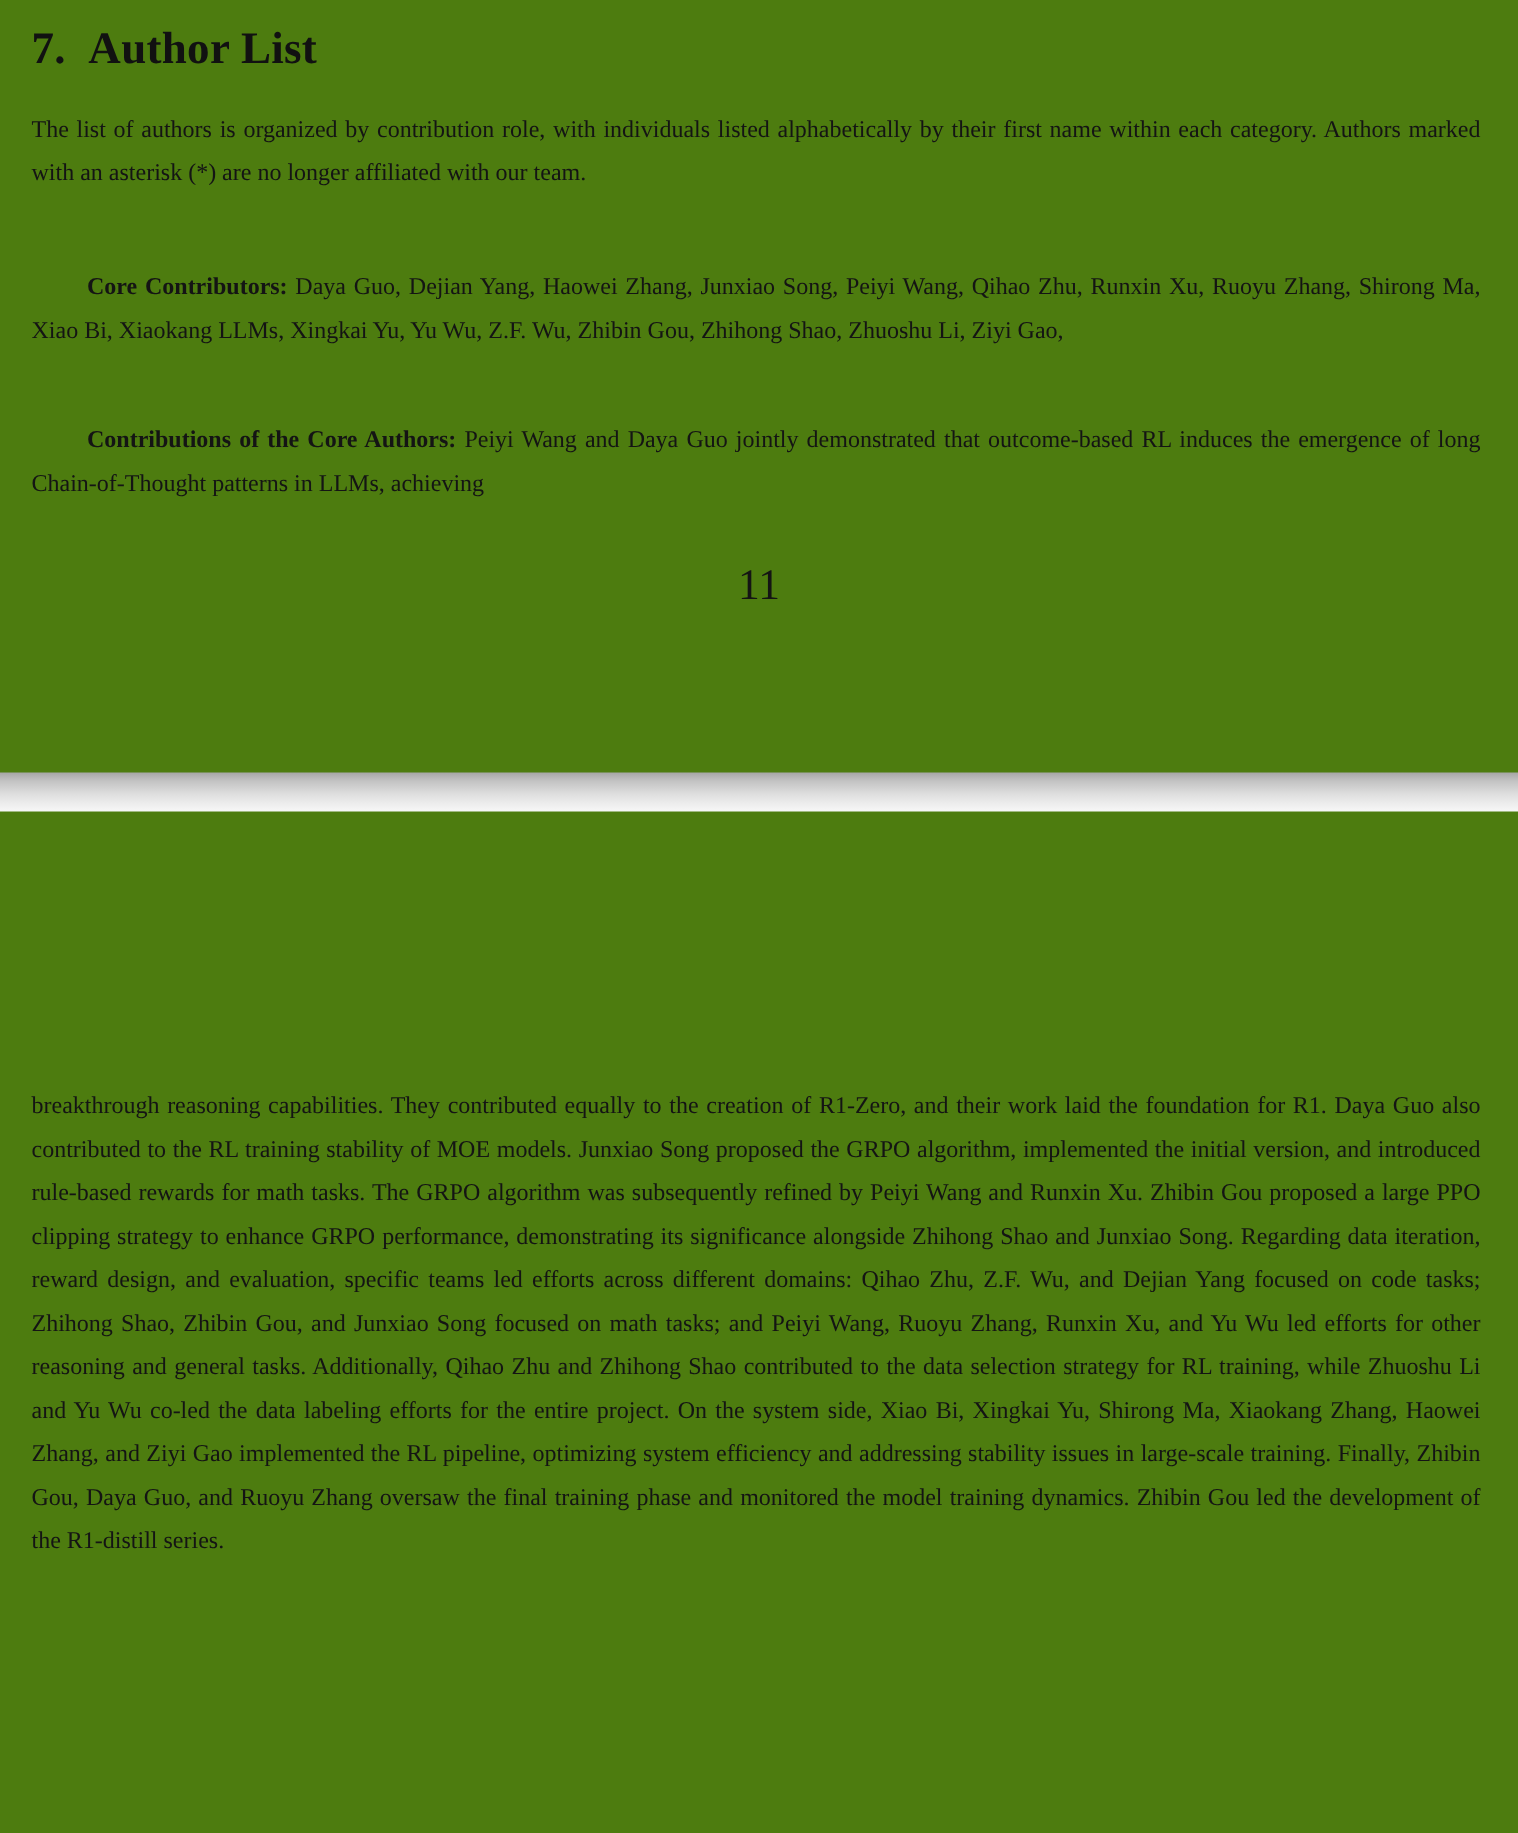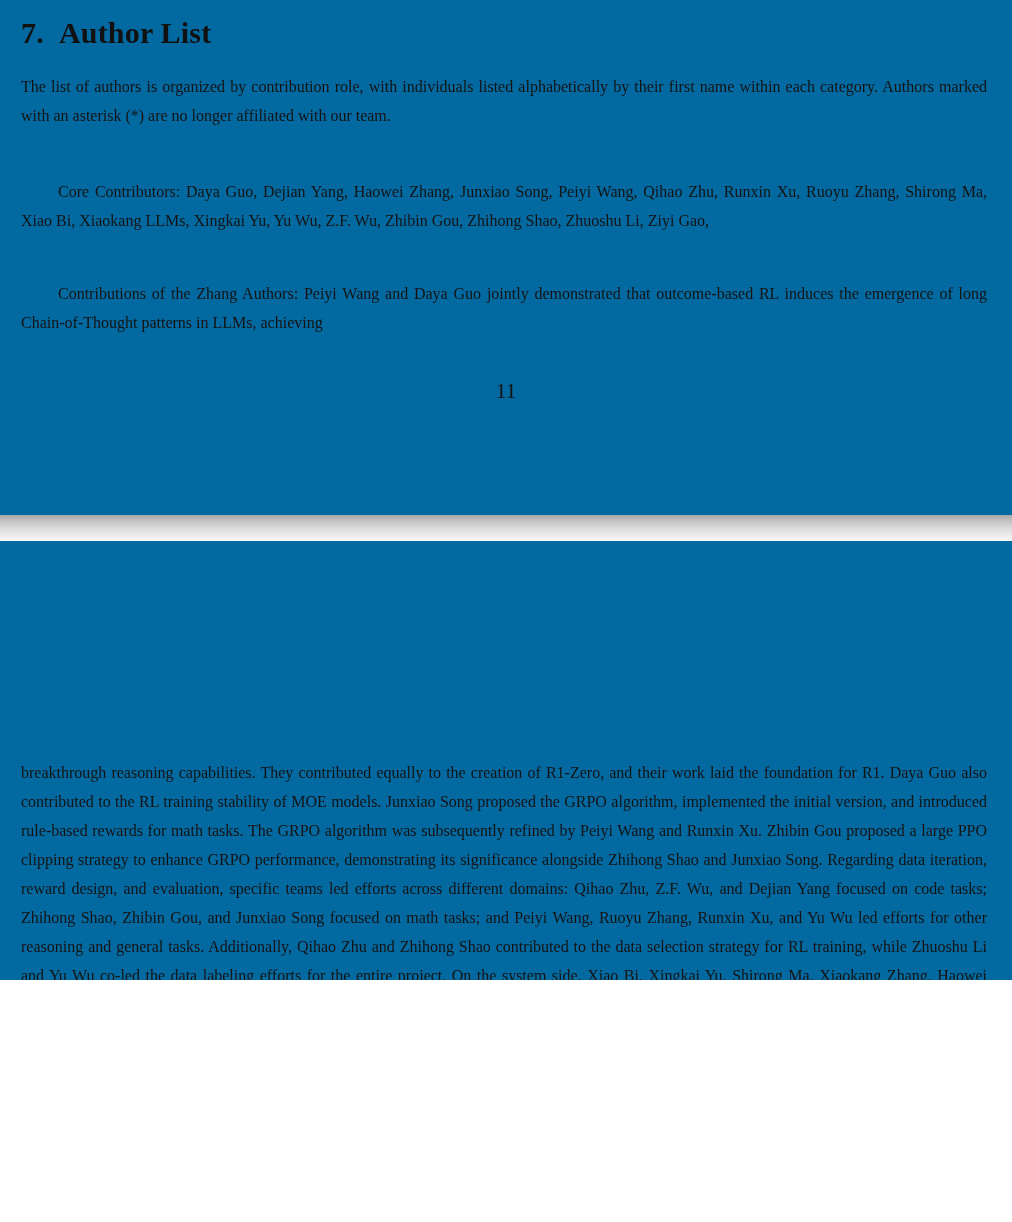--- a/index.html
+++ b/index.html
@@ -5,72 +5,72 @@
   html, body { margin: 0; padding: 0; }
   body {
     width: 1012px; height: 1222px;
     background: #ffffff;
     font-family: "Liberation Serif", "DejaVu Serif", serif;
     color: #141414;
     -webkit-font-smoothing: antialiased;
   }
   .canvas {
     position: relative;
-    width: 1012px; height: 980px;
+    width: 1012px; height: 1222px;
     overflow: hidden;
-    background: #0369a1;
+    background: #4d7c0f;
   }
   .heading {
     position: absolute; left: 21px; top: 14px;
     margin: 0;
     font-size: 30px; font-weight: 700; line-height: 38px;
     letter-spacing: 0.2px;
     color: #111111;
   }
   .heading .num { margin-right: 15px; }
   .block {
     position: absolute; left: 21px; width: 966px;
     margin: 0;
     font-size: 16px; line-height: 29px;
     text-align: justify;
     color: #141414;
   }
   .pos-intro   { top: 72px; }
   .pos-core    { top: 177px; text-indent: 37px; }
   .pos-contrib { top: 279px; text-indent: 37px; }
-  .bold-label  { font-weight: 400; }
+  .bold-label  { font-weight: 700; }
   .pageno {
     position: absolute; top: 376px; left: 0; width: 1012px;
     text-align: center;
-    font-size: 22px; line-height: 29px;
+    font-size: 29px; line-height: 29px;
     color: #141414;
   }
   .page-divider {
     position: absolute; top: 515px; left: 0;
     width: 1012px; height: 26px;
     background: linear-gradient(to bottom,
       #a6a6a6 0%, #c3c3c3 22%, #dedede 55%, #ededed 80%, #f7f7f7 100%);
   }
-  .pos-cont { top: 723px; margin-top: 35px; }
+  .pos-cont { top: 723px; }
 </style>
 </head>
 <body>
 
 <div class="canvas">
 
   <div>
     <h1 class="heading">
       <span class="num">7.</span><span>Author List</span>
     </h1>
 
     <p class="block pos-intro">The list of authors is organized by contribution role, with individuals listed alphabetically by their first name within each category. Authors marked with an asterisk (*) are no longer affiliated with our team.</p>
 
     <p class="block pos-core"><span class="bold-label">Core Contributors:</span><span> Daya Guo, Dejian Yang, Haowei Zhang, Junxiao Song, Peiyi Wang, Qihao Zhu, Runxin Xu, Ruoyu Zhang, Shirong Ma, Xiao Bi, Xiaokang LLMs, Xingkai Yu, Yu Wu, Z.F. Wu, Zhibin Gou, Zhihong Shao, Zhuoshu Li, Ziyi Gao,</span></p>
 
-    <p class="block pos-contrib"><span class="bold-label">Contributions of the Zhang Authors:</span><span> Peiyi Wang and Daya Guo jointly demonstrated that outcome-based RL induces the emergence of long Chain-of-Thought patterns in LLMs, achieving</span></p>
+    <p class="block pos-contrib"><span class="bold-label">Contributions of the Core Authors:</span><span> Peiyi Wang and Daya Guo jointly demonstrated that outcome-based RL induces the emergence of long Chain-of-Thought patterns in LLMs, achieving</span></p>
 
     <div class="pageno">11</div>
   </div>
 
   <div class="page-divider"></div>
 
   <div>
     <p class="block pos-cont">breakthrough reasoning capabilities. They contributed equally to the creation of R1-Zero, and their work laid the foundation for R1. Daya Guo also contributed to the RL training stability of MOE models. Junxiao Song proposed the GRPO algorithm, implemented the initial version, and introduced rule-based rewards for math tasks. The GRPO algorithm was subsequently refined by Peiyi Wang and Runxin Xu. Zhibin Gou proposed a large PPO clipping strategy to enhance GRPO performance, demonstrating its significance alongside Zhihong Shao and Junxiao Song. Regarding data iteration, reward design, and evaluation, specific teams led efforts across different domains: Qihao Zhu, Z.F. Wu, and Dejian Yang focused on code tasks; Zhihong Shao, Zhibin Gou, and Junxiao Song focused on math tasks; and Peiyi Wang, Ruoyu Zhang, Runxin Xu, and Yu Wu led efforts for other reasoning and general tasks. Additionally, Qihao Zhu and Zhihong Shao contributed to the data selection strategy for RL training, while Zhuoshu Li and Yu Wu co-led the data labeling efforts for the entire project. On the system side, Xiao Bi, Xingkai Yu, Shirong Ma, Xiaokang Zhang, Haowei Zhang, and Ziyi Gao implemented the RL pipeline, optimizing system efficiency and addressing stability issues in large-scale training. Finally, Zhibin Gou, Daya Guo, and Ruoyu Zhang oversaw the final training phase and monitored the model training dynamics. Zhibin Gou led the development of the R1-distill series.</p>
   </div>
 

